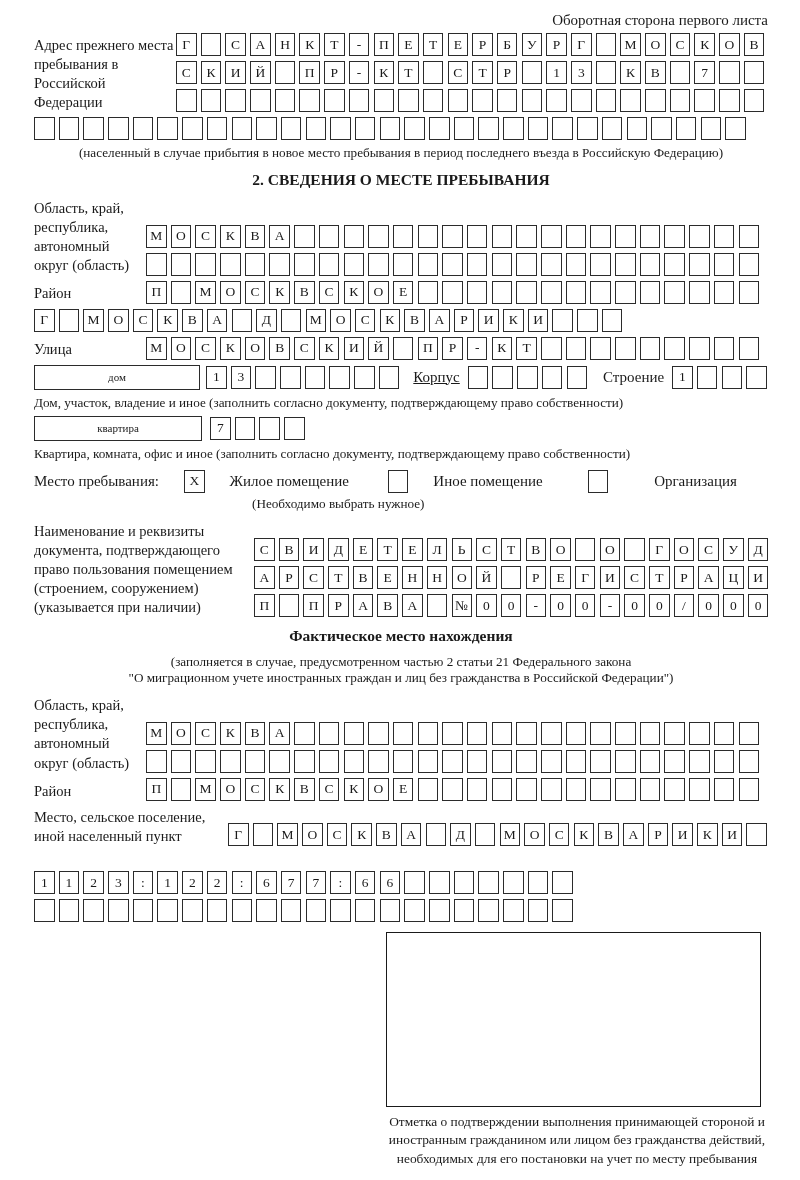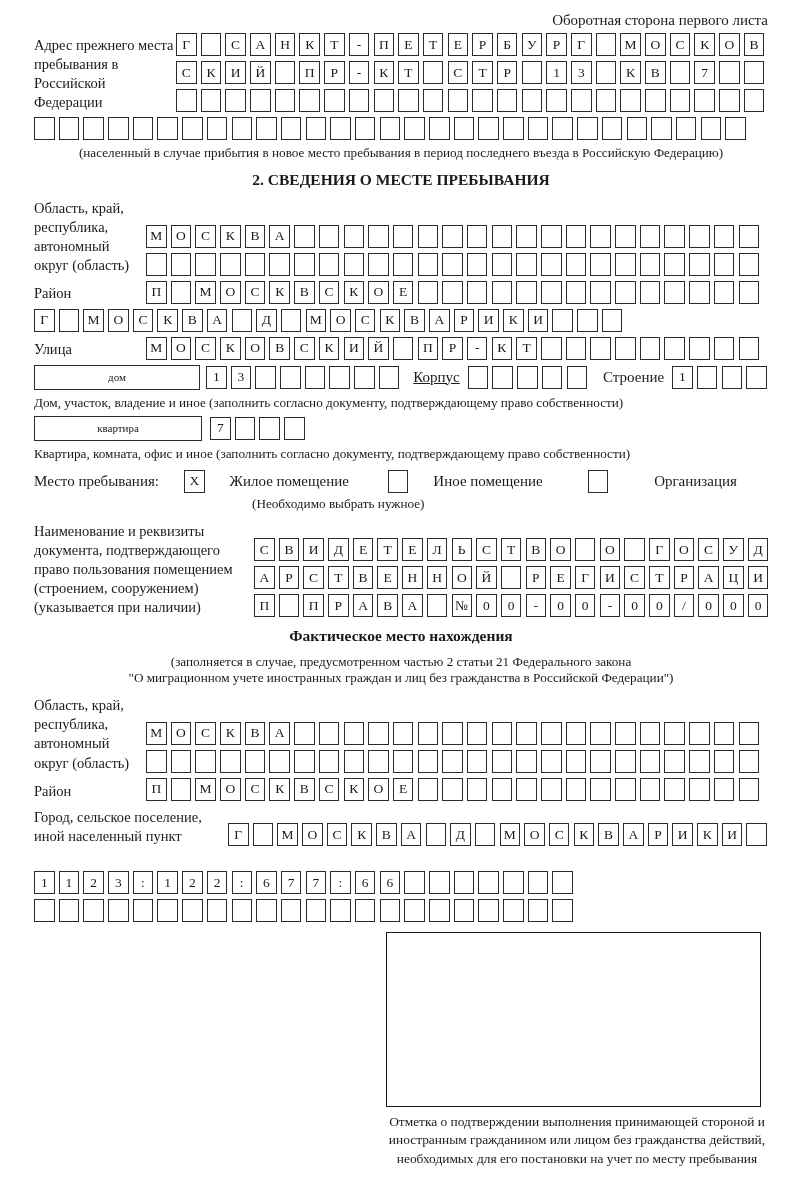--- a/index.html
+++ b/index.html
@@ -534,21 +534,21 @@
       <span class="cell"></span>
       <span class="cell"></span>
       <span class="cell"></span>
       <span class="cell"></span>
       <span class="cell"></span>
       <span class="cell"></span>
     </div>
 </div>
 
 <div class="form-row mb5">
-  <div class="lbl lw-192">Город, сельское поселение, иной населенный пункт</div>
+  <div class="lbl lw-192">Место, сельское поселение, иной населенный пункт</div>
   <div class="boxrow">
       <span class="cell">Г</span>
       <span class="cell"></span>
       <span class="cell">М</span>
       <span class="cell">О</span>
       <span class="cell">С</span>
       <span class="cell">К</span>
       <span class="cell">В</span>
       <span class="cell">А</span>
       <span class="cell"></span>

